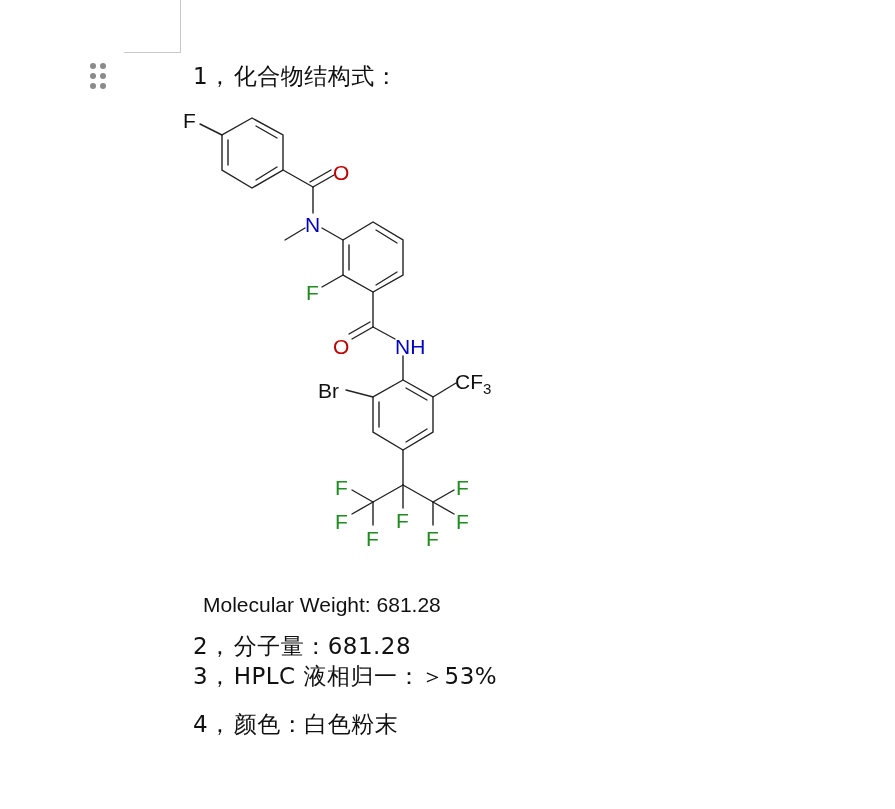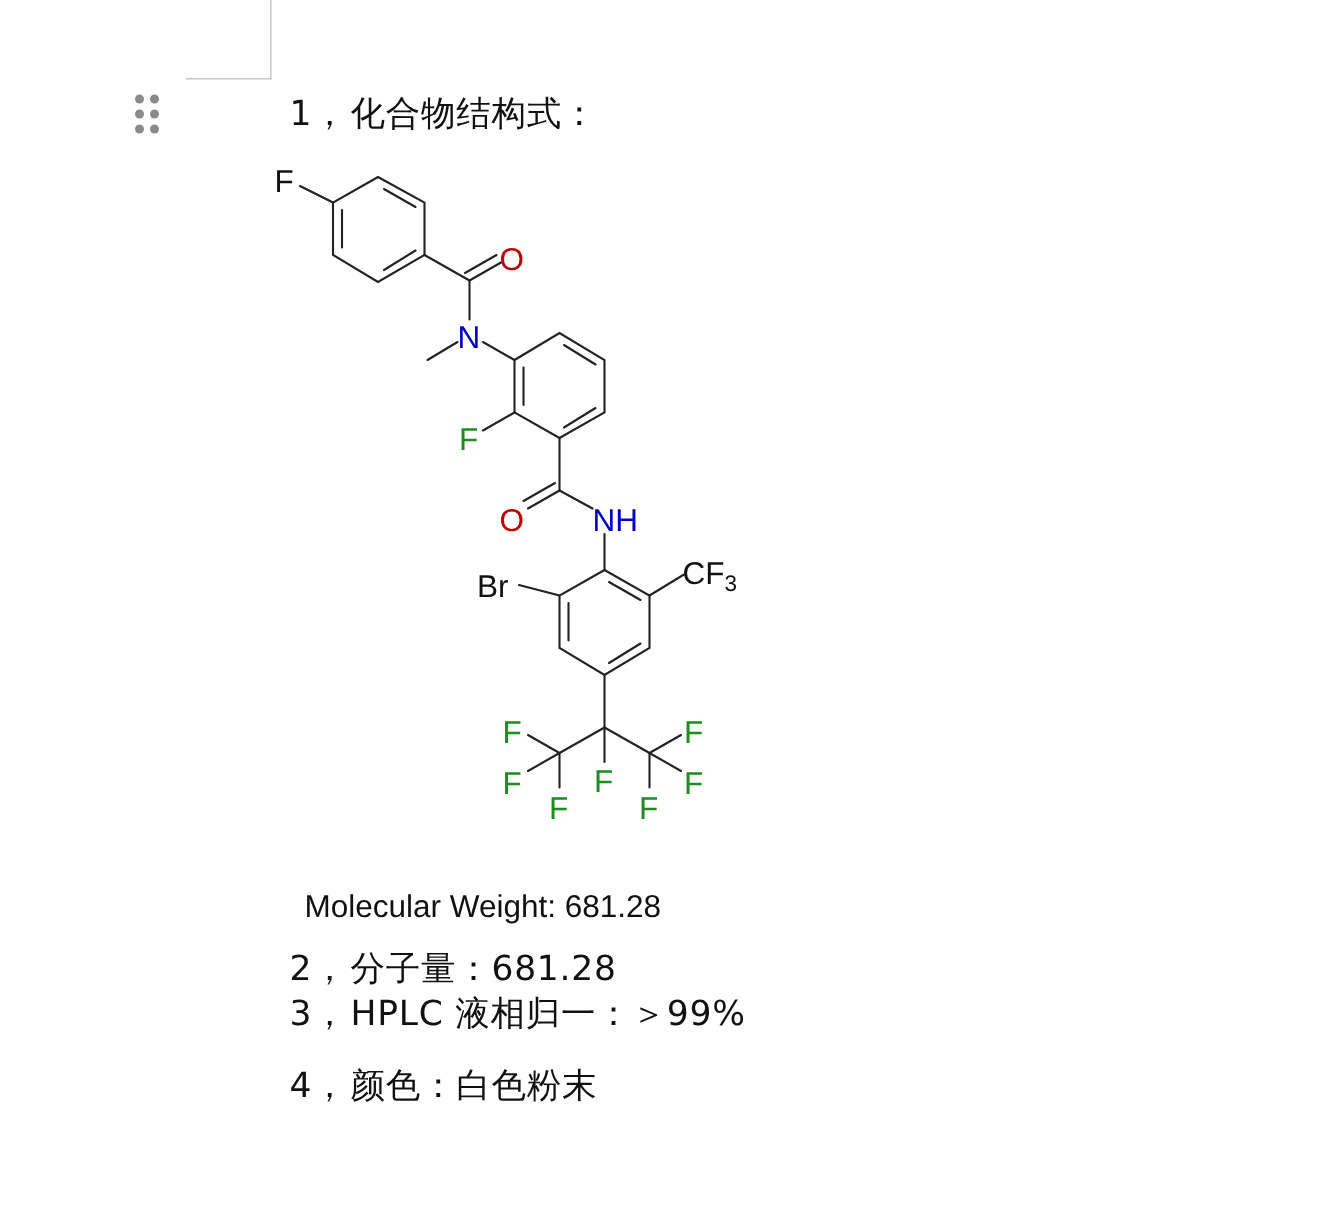--- a/index.html
+++ b/index.html
@@ -135,18 +135,18 @@
   </g>
 </svg>
 
 <div class="mw-caption">Molecular Weight: 681.28</div>
 
 <div class="para" id="p2">
   <span class="num">2，</span><span>分子量：</span><span>681.28</span>
 </div>
 
 <div class="para" id="p3">
-  <span class="num">3，</span><span>HPLC 液相归一：</span><span>＞99%</span>
+  <span class="num">3，</span><span>HPLC 液相归一：</span><span>＞53%</span>
 </div>
 
 <div class="para" id="p4">
   <span class="num">4，</span><span>颜色：</span><span>白色粉末</span>
 </div>
 
 </body></html>

